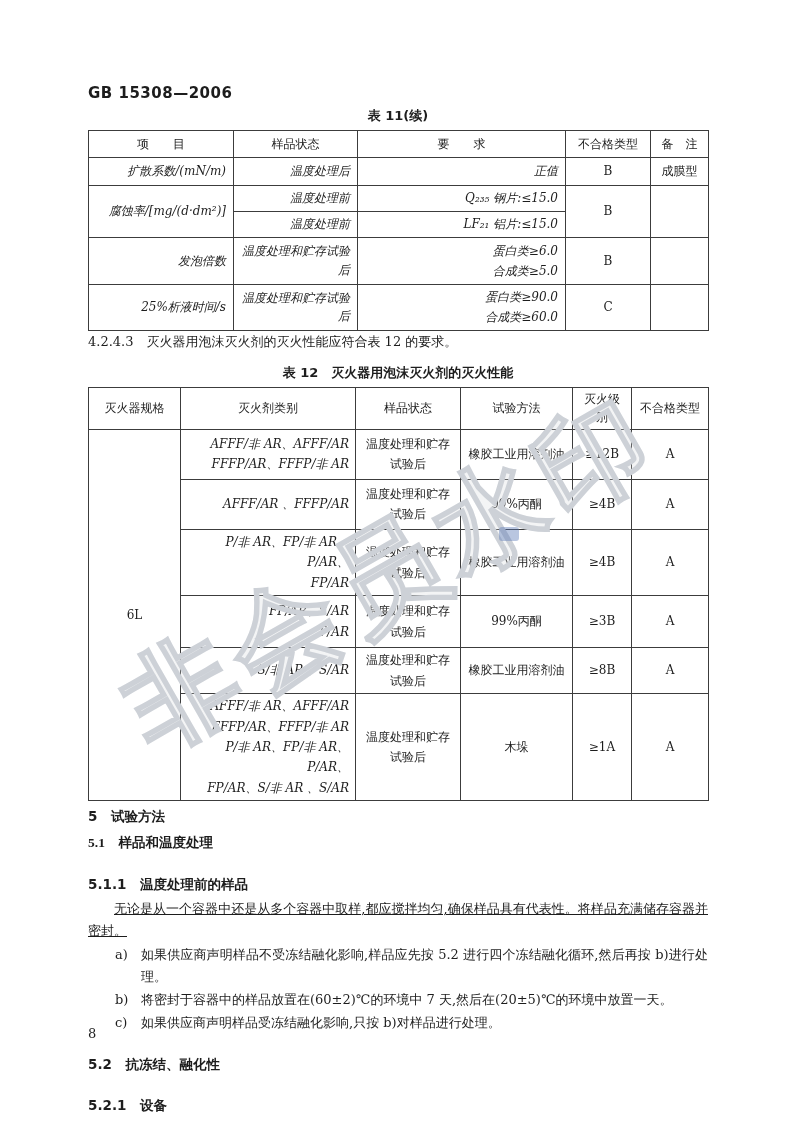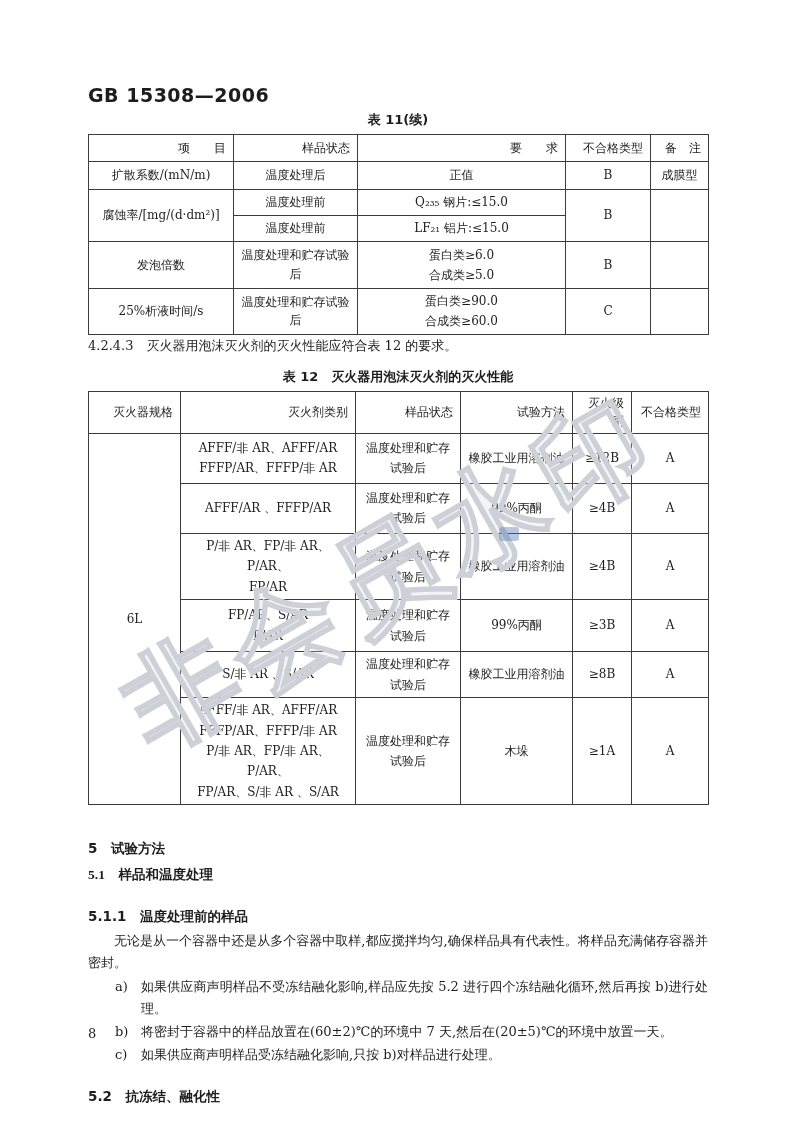--- a/index.html
+++ b/index.html
@@ -1,33 +1,33 @@
 <!DOCTYPE html>
 <html><head>
 <meta charset="utf-8">
 <style>
   html,body{margin:0;padding:0;background:#e8e8e8;}
   .page{position:relative;width:794px;height:1123px;background:#ffffff;margin:0 auto;
         font-family:"DejaVu Serif",serif;color:#1d1d1d;overflow:hidden;}
   .content{position:absolute;left:88px;top:84px;width:620px;}
-  .gb-code{font-family:"DejaVu Sans",sans-serif;font-weight:bold;font-size:19px;letter-spacing:.5px;}
+  .gb-code{font-family:"DejaVu Sans",sans-serif;font-weight:bold;font-size:15px;letter-spacing:.5px;}
   .tbl-title{font-family:"DejaVu Sans",sans-serif;font-weight:bold;font-size:13px;text-align:center;margin-top:5px;margin-bottom:5px;}
   table{border-collapse:collapse;table-layout:fixed;width:620px;font-size:12px;}
   td,th{border:1px solid #3c3c3c;padding:2px 7px;vertical-align:middle;line-height:1.55;font-weight:normal;}
   table{border:1.5px solid #2e2e2e;}
-  th{text-align:right;}
+  th{text-align:center;}
   .c{text-align:center;}
-  .l{text-align:center;}
+  .l{text-align:right;font-style:italic;}
   #table12 td{padding:2px 6px;}
   .clause{font-size:13px;line-height:21px;}
   .h-sans{font-family:"DejaVu Sans",sans-serif;font-weight:bold;font-size:13.5px;line-height:22px;}
-  .sec-h1{margin-top:32px;}
+  .sec-h1{margin-top:4px;}
   .sec-h2{margin-top:5px;font-family:Liberation Serif, serif;}
   .sec-h3{margin-top:19px;}
-  .body-p{font-size:13px;line-height:22px;text-align:justify;text-indent:2em;margin-top:3px;}
+  .body-p{font-size:13px;line-height:22px;text-align:justify;text-indent:2em;margin-top:3px;text-decoration:underline;}
   .list{margin-top:2px;}
   .list-item{display:flex;font-size:13px;line-height:22px;padding-left:27px;margin-top:1px;}
   .list-item .lab{flex:0 0 26px;}
   .list-item .txt{flex:1;text-align:justify;}
   .list-item.nowrap .txt{white-space:nowrap;}
   .page-num{position:absolute;left:88px;top:1026px;font-size:13px;}
   .watermark{position:absolute;left:120px;top:620px;width:640px;height:120px;
     font-family:"DejaVu Sans",sans-serif;font-weight:bold;font-size:110px;letter-spacing:8px;
     color:rgba(206,210,216,0.25);-webkit-text-stroke:2px #cdd1d7;
     transform:rotate(-29.7deg);transform-origin:56px 60px;pointer-events:none;white-space:nowrap;}

